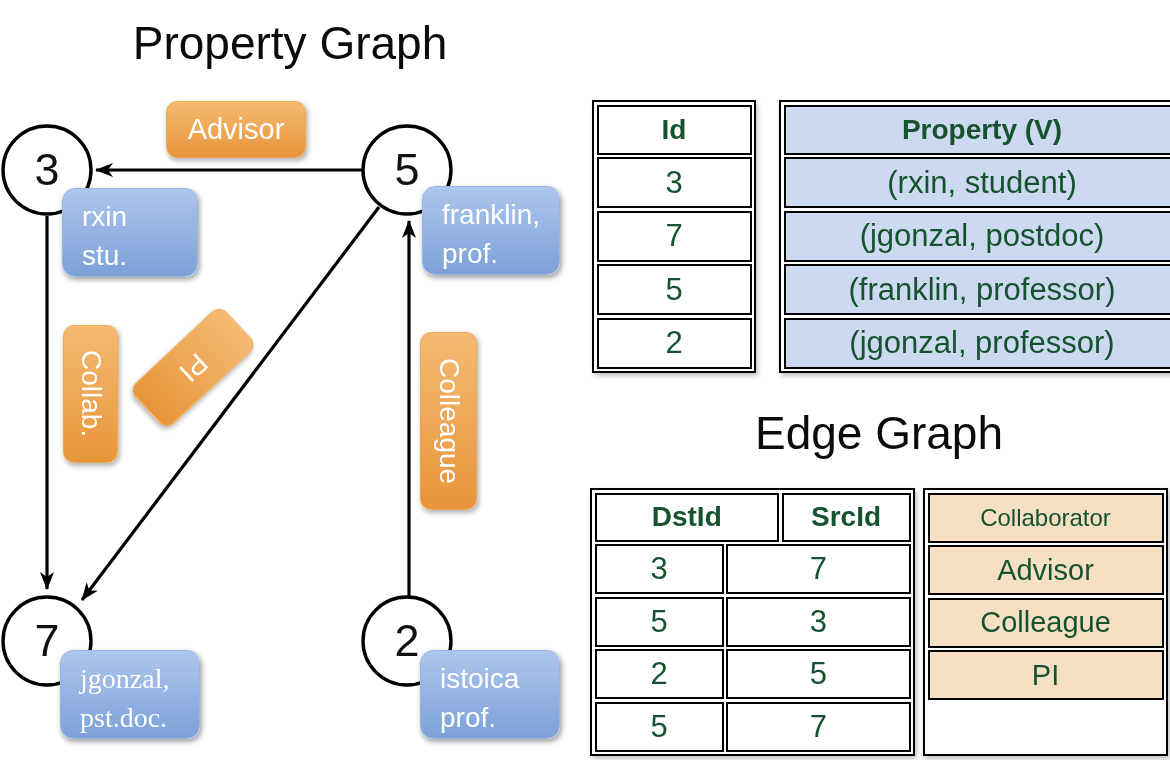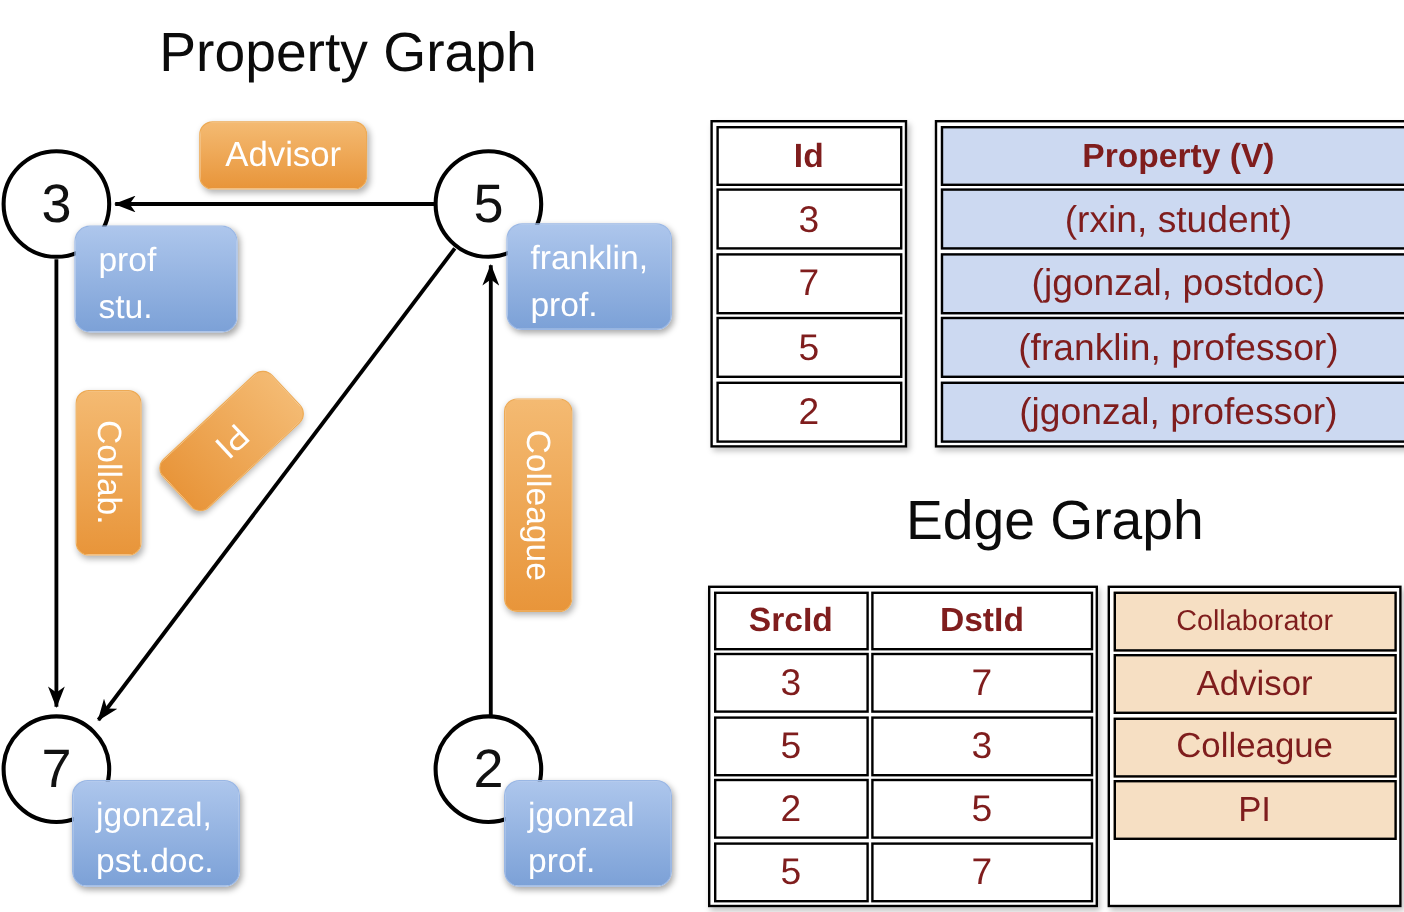--- a/index.html
+++ b/index.html
@@ -38,21 +38,21 @@
   .elabel.vert span{writing-mode:vertical-rl;}
   
   .tbl{position:absolute;display:flex;}
   .tcol{
     border:2.5px solid #000;background:#fff;padding:2.5px;
     display:flex;flex-direction:column;gap:2.5px;
     box-shadow:2px 3px 5px rgba(0,0,0,0.25);
   }
   .tcell{
     border:2px solid #000;display:flex;align-items:center;justify-content:center;
-    font-size:31px;color:#7f1d1d;background:#fff;white-space:nowrap;
+    font-size:31px;color:#14532d;background:#fff;white-space:nowrap;
   }
   .thead{font-weight:bold;font-size:28px;}
   .fill-blue{background:#ccd9f1;}
   .fill-tan{background:#f6dfc3;}
   .trow{display:flex;gap:2.5px;}
   .trow .c1{width:129px;}
   .trow .c2{flex:1;}
   .vt-h{height:50px;} .vt-r{height:51px;}
   .et-h{height:49px;} .et-r{height:50px;}
 </style>
@@ -88,33 +88,33 @@
     <span>Collab.</span>
   </div>
   <div class="elabel vert" style="left:165px;top:305px;width:56px;height:125px;transform:rotate(47deg);font-size:28px;">
     <span>PI</span>
   </div>
   <div class="elabel vert" style="left:420px;top:332px;width:57px;height:178px;font-size:28px;">
     <span>Colleague</span>
   </div>
 
   <div class="vbox" style="left:62px;top:188px;width:136px;height:89px;">
-    <span class="line">prof</span>
+    <span class="line">rxin</span>
     <span class="line">stu.</span>
   </div>
   <div class="vbox" style="left:422px;top:186px;width:138px;height:89px;">
     <span class="line">franklin,</span>
     <span class="line">prof.</span>
   </div>
-  <div class="vbox" style="left:60px;top:650px;width:140px;height:89px;">
+  <div class="vbox" style="left:60px;top:650px;width:140px;height:89px;font-family:Liberation Serif, serif;">
     <span class="line">jgonzal,</span>
     <span class="line">pst.doc.</span>
   </div>
   <div class="vbox" style="left:420px;top:650px;width:140px;height:89px;">
-    <span class="line">jgonzal</span>
+    <span class="line">istoica</span>
     <span class="line">prof.</span>
   </div>
 
   <div class="node-num" style="left:3px;top:126px;">3</div>
   <div class="node-num" style="left:363px;top:126px;">5</div>
   <div class="node-num" style="left:3px;top:597px;">7</div>
   <div class="node-num" style="left:363px;top:597px;">2</div>
 
 
   <div class="tbl" style="left:592px;top:100px;gap:6px;">
@@ -132,22 +132,22 @@
       <div class="tcell fill-blue vt-r">(franklin, professor)</div>
       <div class="tcell fill-blue vt-r">(jgonzal, professor)</div>
     </div>
   </div>
 
   <div class="big-title" style="left:590px;top:406px;width:578px;">Edge Graph</div>
 
   <div class="tbl" style="left:590px;top:488px;gap:8px;">
     <div class="tcol" style="width:325px;">
       <div class="trow et-h">
+        <div class="tcell thead c2">DstId</div>
         <div class="tcell thead c1">SrcId</div>
-        <div class="tcell thead c2">DstId</div>
       </div>
       <div class="trow et-r">
         <div class="tcell c1">3</div>
         <div class="tcell c2">7</div>
       </div>
       <div class="trow et-r">
         <div class="tcell c1">5</div>
         <div class="tcell c2">3</div>
       </div>
       <div class="trow et-r">

